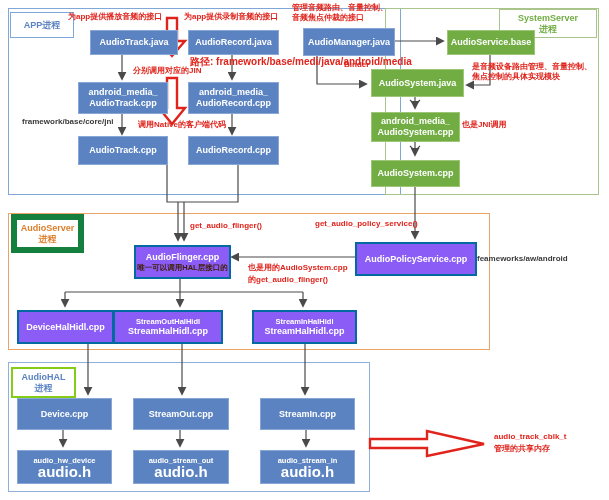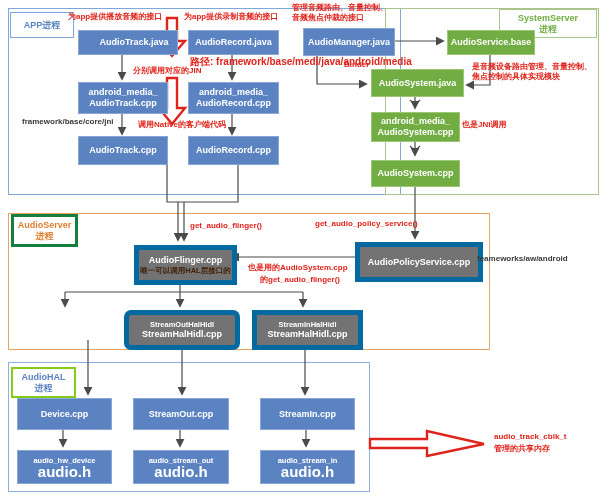--- a/index.html
+++ b/index.html
@@ -11,29 +11,29 @@
   .sec-app{left:8px;top:8px;width:391px;height:185px;border:1px solid #7fa8d9;}
   .sec-system{left:385px;top:8px;width:212px;height:185px;border:1px solid #a9c58c;}
   .sec-server{left:8px;top:213px;width:480px;height:135px;border:1px solid #e9a366;}
   .sec-hal{left:8px;top:362px;width:360px;height:128px;border:1px solid #8fb0dc;}
   .sec-label{
     position:absolute;background:#fff;display:flex;flex-direction:column;
     align-items:center;justify-content:center;font-weight:bold;font-size:9px;line-height:11px;
   }
   .lbl-app{left:10px;top:12px;width:62px;height:24px;border:1px solid #7fa8d9;color:#5b83c1;}
   .lbl-system{left:499px;top:9px;width:96px;height:27px;border:1px solid #a9c58c;color:#72ad44;}
-  .lbl-server{left:11px;top:214px;width:61px;height:27px;border:3px solid #15803d;color:#dd7e2b;}
+  .lbl-server{left:11px;top:214px;width:61px;height:27px;border:6px solid #15803d;color:#dd7e2b;}
   .lbl-hal{left:11px;top:367px;width:61px;height:27px;border:2px solid #84cc16;color:#5b83c1;}
   .node{
     position:absolute;display:flex;flex-direction:column;align-items:center;justify-content:center;
     text-align:center;color:#ffffff;font-weight:bold;font-size:9px;line-height:11px;z-index:3;
   }
   .blue{background:#5b83c1;border:1px solid #89a7d6;}
   .green{background:#72ad44;border:1px solid #9dc676;}
-  .orange{background:#737373;border:5px solid #0369a1;}
+  .orange{background:#8b5cf6;border:2px solid #0369a1;}
   .small-line{font-size:7.5px;line-height:9px;font-weight:bold;}
   .big-line{font-size:15px;line-height:13px;font-weight:bold;}
   .flinger-sub{color:#402008;font-size:7.5px;line-height:9px;}
   .note{position:absolute;z-index:4;font-weight:bold;font-size:8px;line-height:9.5px;white-space:nowrap;}
   .red-note{color:#e0241c;}
   .dark-note{color:#3a3a3a;}
   .wrap{white-space:normal;}
   svg.wires{position:absolute;left:0;top:0;z-index:2;}
 </style>
 </head>
@@ -96,21 +96,21 @@
   </div>
   <div class="sec-label lbl-server">
     <span>AudioServer</span>
     <span>进程</span>
   </div>
   <div class="sec-label lbl-hal">
     <span>AudioHAL</span>
     <span>进程</span>
   </div>
 
-  <div class="node blue" style="left:78px;top:30px;width:86px;height:23px;padding-left:12px;">
+  <div class="node blue" style="left:90px;top:30px;width:86px;height:23px;">
     <span>AudioTrack.java</span>
   </div>
   <div class="node blue" style="left:188px;top:30px;width:89px;height:23px;">
     <span>AudioRecord.java</span>
   </div>
   <div class="node blue" style="left:303px;top:28px;width:90px;height:26px;">
     <span>AudioManager.java</span>
   </div>
   <div class="node blue" style="left:78px;top:82px;width:88px;height:30px;">
     <span>android_media_</span>
@@ -141,21 +141,24 @@
     <span>AudioSystem.cpp</span>
   </div>
 
   <div class="node orange" style="left:134px;top:245px;width:93px;height:30px;">
     <span>AudioFlinger.cpp</span>
     <span class="flinger-sub">唯一可以调用HAL层接口的</span>
   </div>
   <div class="node orange" style="left:355px;top:242px;width:118px;height:30px;">
     <span>AudioPolicyService.cpp</span>
   </div>
-  <div class="node orange" style="left:124px;top:310px;width:106px;height:30px;border-radius:7px;">
+  <div class="node orange" style="left:17px;top:310px;width:93px;height:30px;">
+    <span>DeviceHalHidl.cpp</span>
+  </div>
+  <div class="node orange" style="left:113px;top:310px;width:106px;height:30px;">
     <span class="small-line">StreamOutHalHidl</span>
     <span>StreamHalHidl.cpp</span>
   </div>
   <div class="node orange" style="left:252px;top:310px;width:101px;height:30px;">
     <span class="small-line">StreamInHalHidl</span>
     <span>StreamHalHidl.cpp</span>
   </div>
 
   <div class="node blue" style="left:17px;top:398px;width:93px;height:30px;">
     <span>Device.cpp</span>
@@ -185,18 +188,18 @@
   <div class="note red-note" style="left:190px;top:57px;font-size:10px;">路径: framework/base/medi/java/android/media</div>
   <div class="note red-note" style="left:133px;top:66px;">分别调用对应的JIN</div>
   <div class="note dark-note" style="left:22px;top:117px;">framework/base/core/jni</div>
   <div class="note red-note" style="left:138px;top:120px;">调用Native的客户端代码</div>
   <div class="note red-note" style="left:344px;top:60px;">Binder</div>
   <div class="note red-note wrap" style="left:472px;top:62px;width:124px;">是音频设备路由管理、音量控制、焦点控制的具体实现模块</div>
   <div class="note red-note" style="left:462px;top:120px;">也是JNI调用</div>
   <div class="note red-note" style="left:190px;top:221px;">get_audio_flinger()</div>
   <div class="note red-note" style="left:315px;top:219px;">get_audio_policy_service()</div>
   <div class="note red-note" style="left:248px;top:263px;">也是用的AudioSystem.cpp</div>
-  <div class="note red-note" style="left:260px;top:275px;">的get_audio_flinger()</div>
+  <div class="note red-note" style="left:248px;top:275px;">的get_audio_flinger()</div>
   <div class="note dark-note" style="left:477px;top:254px;">feameworks/aw/android</div>
   <div class="note red-note" style="left:494px;top:432px;">audio_track_cblk_t</div>
   <div class="note red-note" style="left:494px;top:444px;">管理的共享内存</div>
 
 </div>
 
 </body></html>

